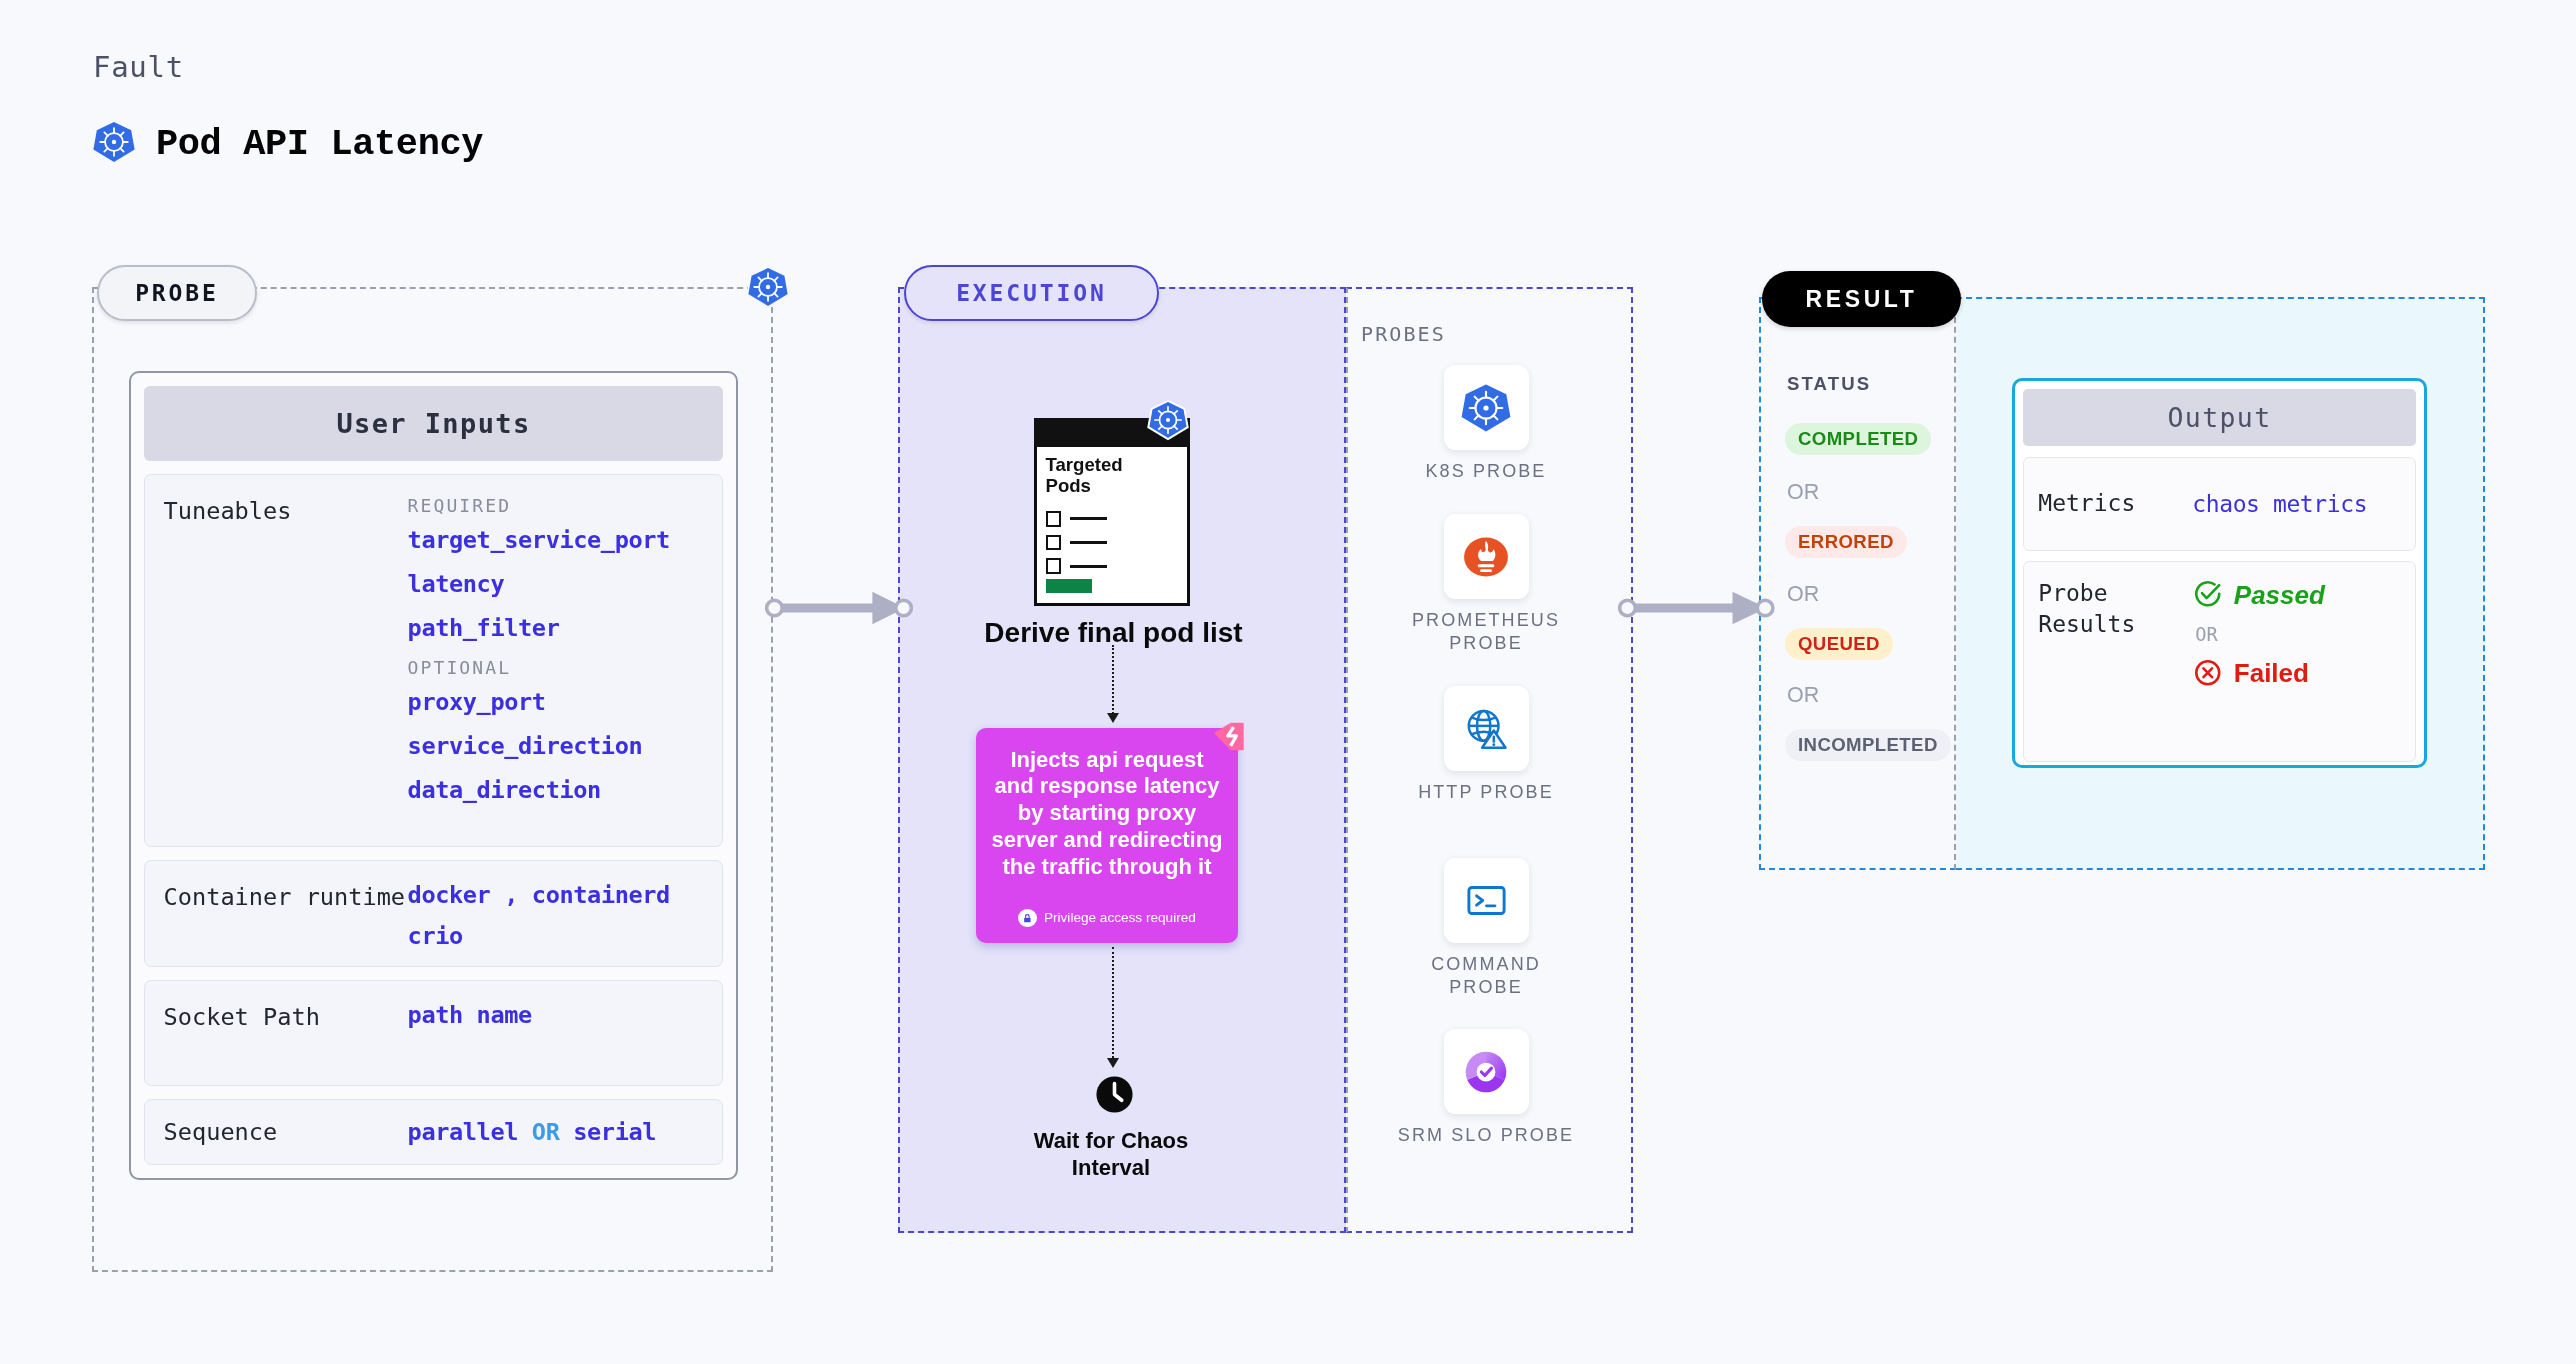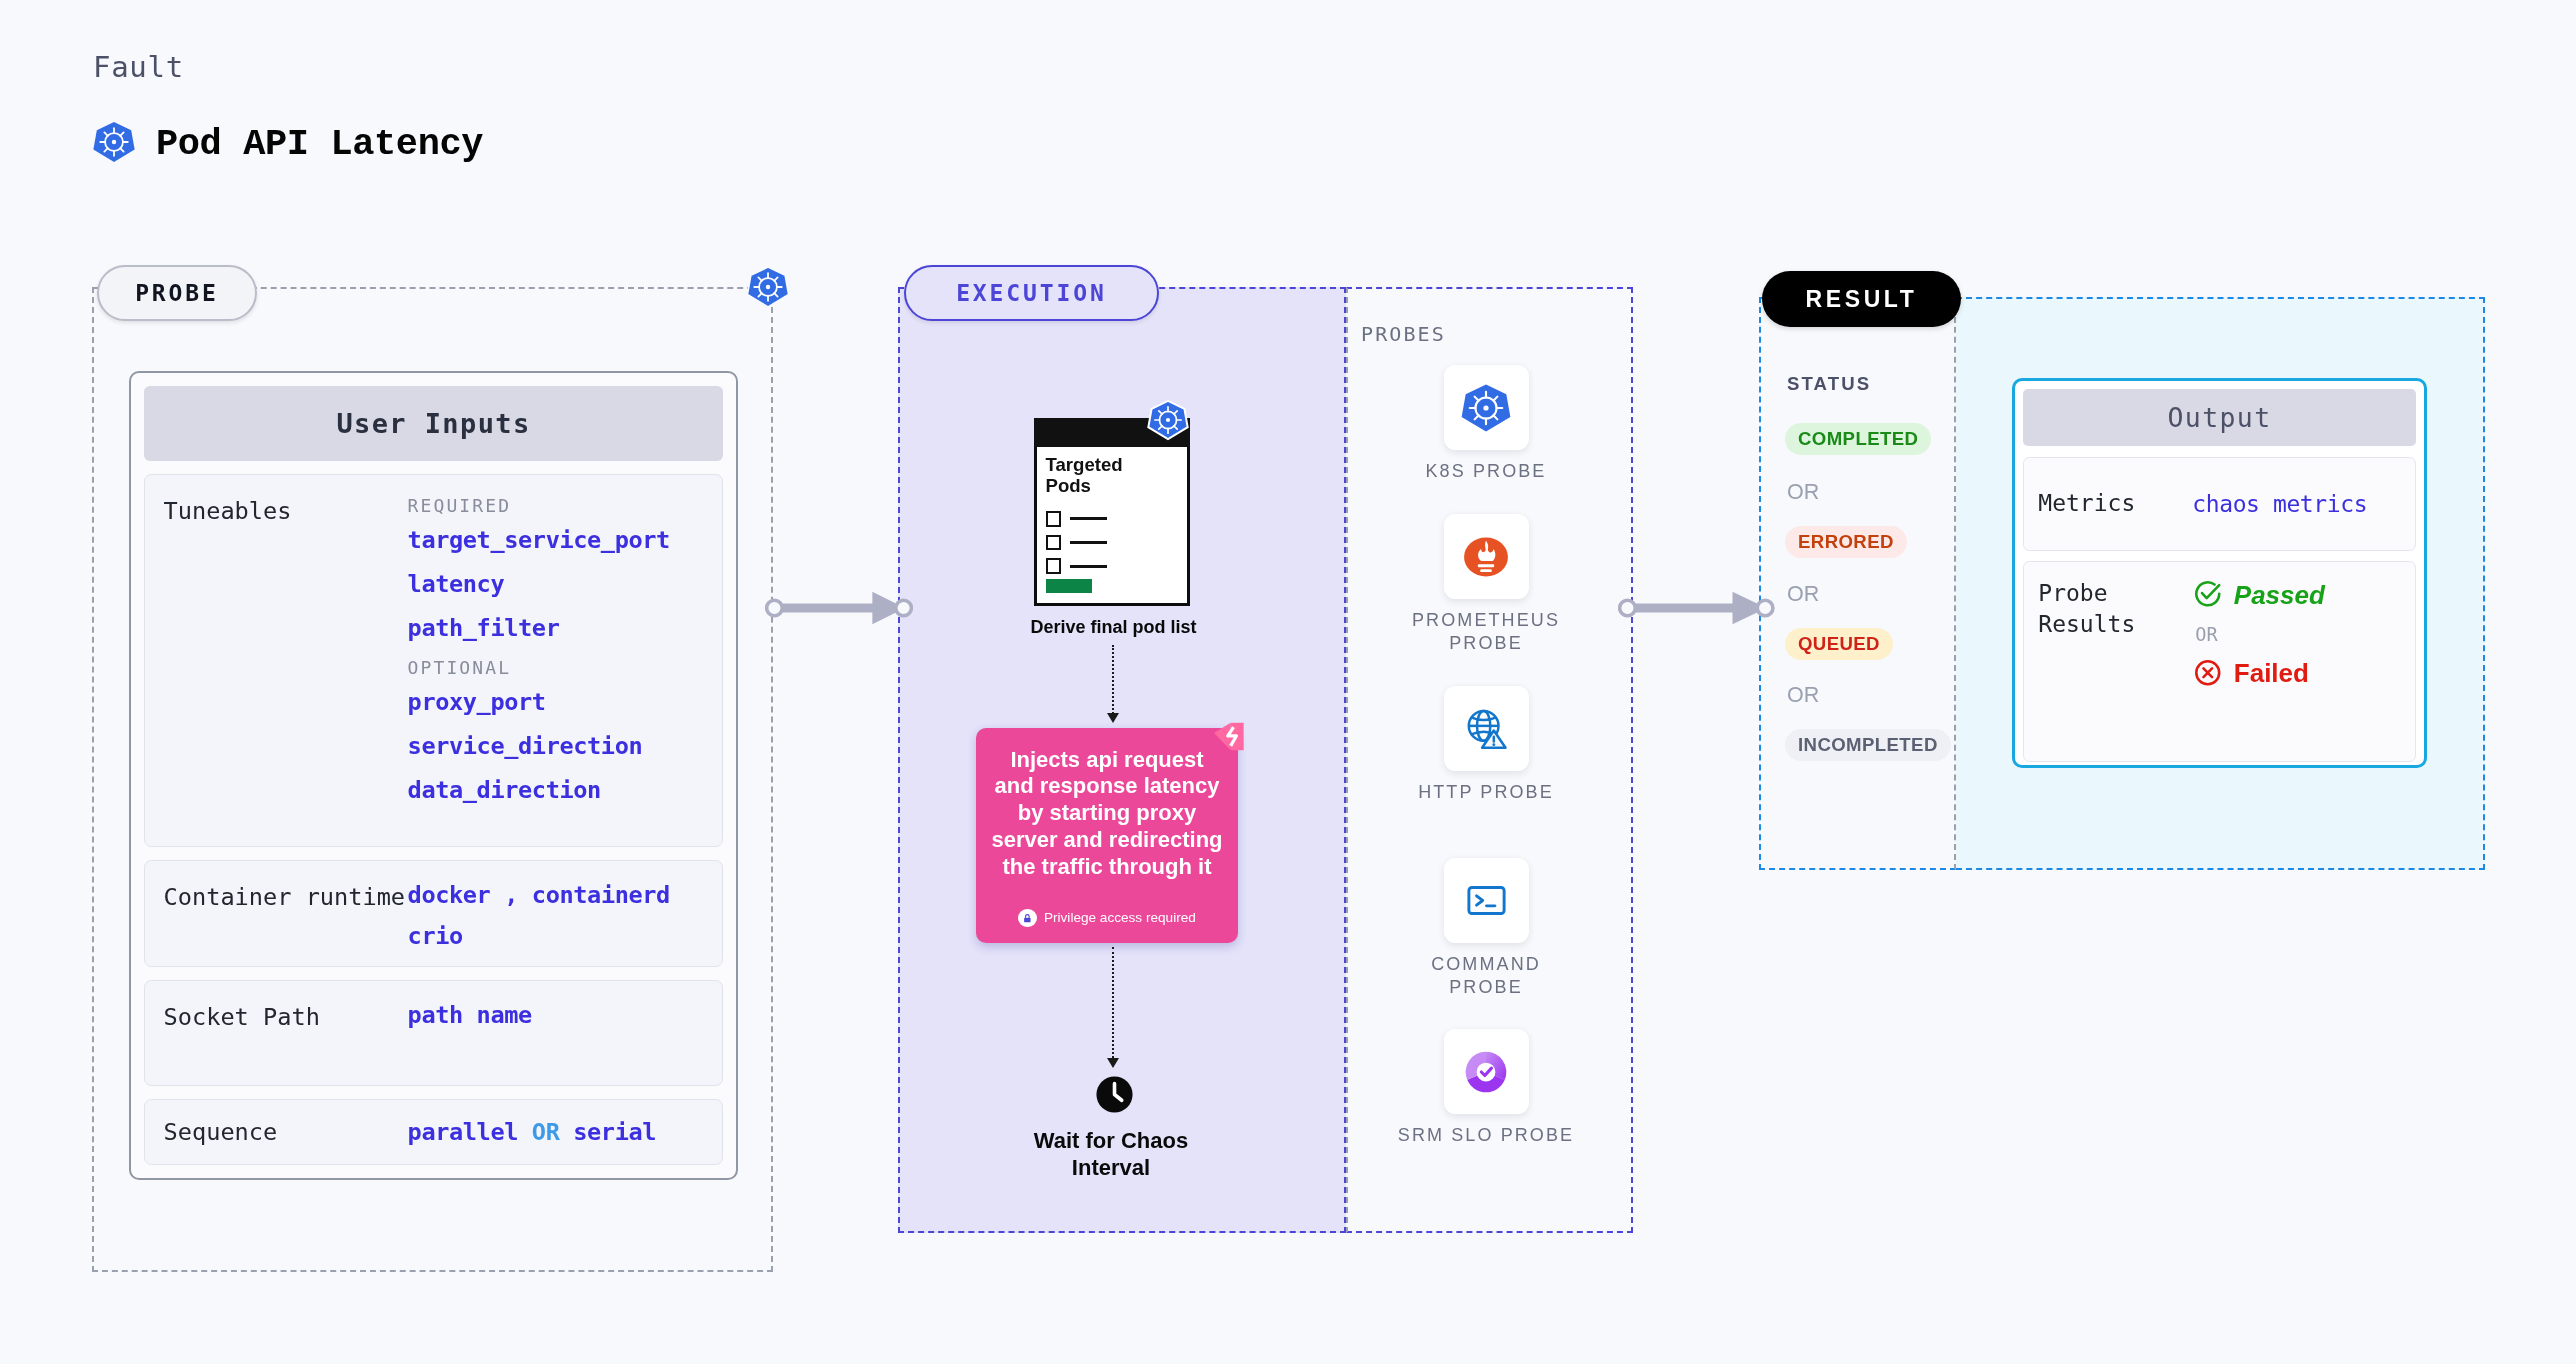--- a/index.html
+++ b/index.html
@@ -171,34 +171,34 @@
   .pods-dash { width: 37px; height: 2.9px; background: #111; }
   .pods-green {
     position: absolute; left: 11.5px; top: 161px;
     width: 46px; height: 14.3px; background: #0c8445;
   }
   .k8s-pods { position: absolute; left: 113px; top: -18.6px; z-index: 3; }
   .cap-derive {
     position: absolute; left: 938px; top: 617px; width: 351px;
     text-align: center;
     font-family: "Liberation Sans", sans-serif;
-    font-weight: bold; font-size: 18px; color: #0a0a0a;
+    font-weight: bold; font-size: 28px; color: #0a0a0a;
   }
   .vdash {
     position: absolute; width: 0; border-left: 2.1px dotted #1a1a1a;
   }
   .arrow-down {
     position: absolute; width: 0; height: 0;
     border-left: 6.4px solid transparent; border-right: 6.4px solid transparent;
     border-top: 10px solid #1a1a1a;
   }
   .inject-card {
     position: absolute; left: 976px; top: 728px;
     width: 262px; height: 215px;
-    background: #ec4899; border-radius: 10px;
+    background: #d946ef; border-radius: 10px;
     padding: 18.6px 13px 0 13px;
     box-shadow: 0 3.6px 10px rgba(40,35,140,.22);
   }
   .inject-text {
     font-family: "Liberation Sans", sans-serif;
     font-weight: bold; font-size: 22px; color: #ffffff;
     text-align: center; line-height: 1.22;
   }
   .inject-priv {
     position: absolute; left: 0; right: 0; bottom: 15.8px;

